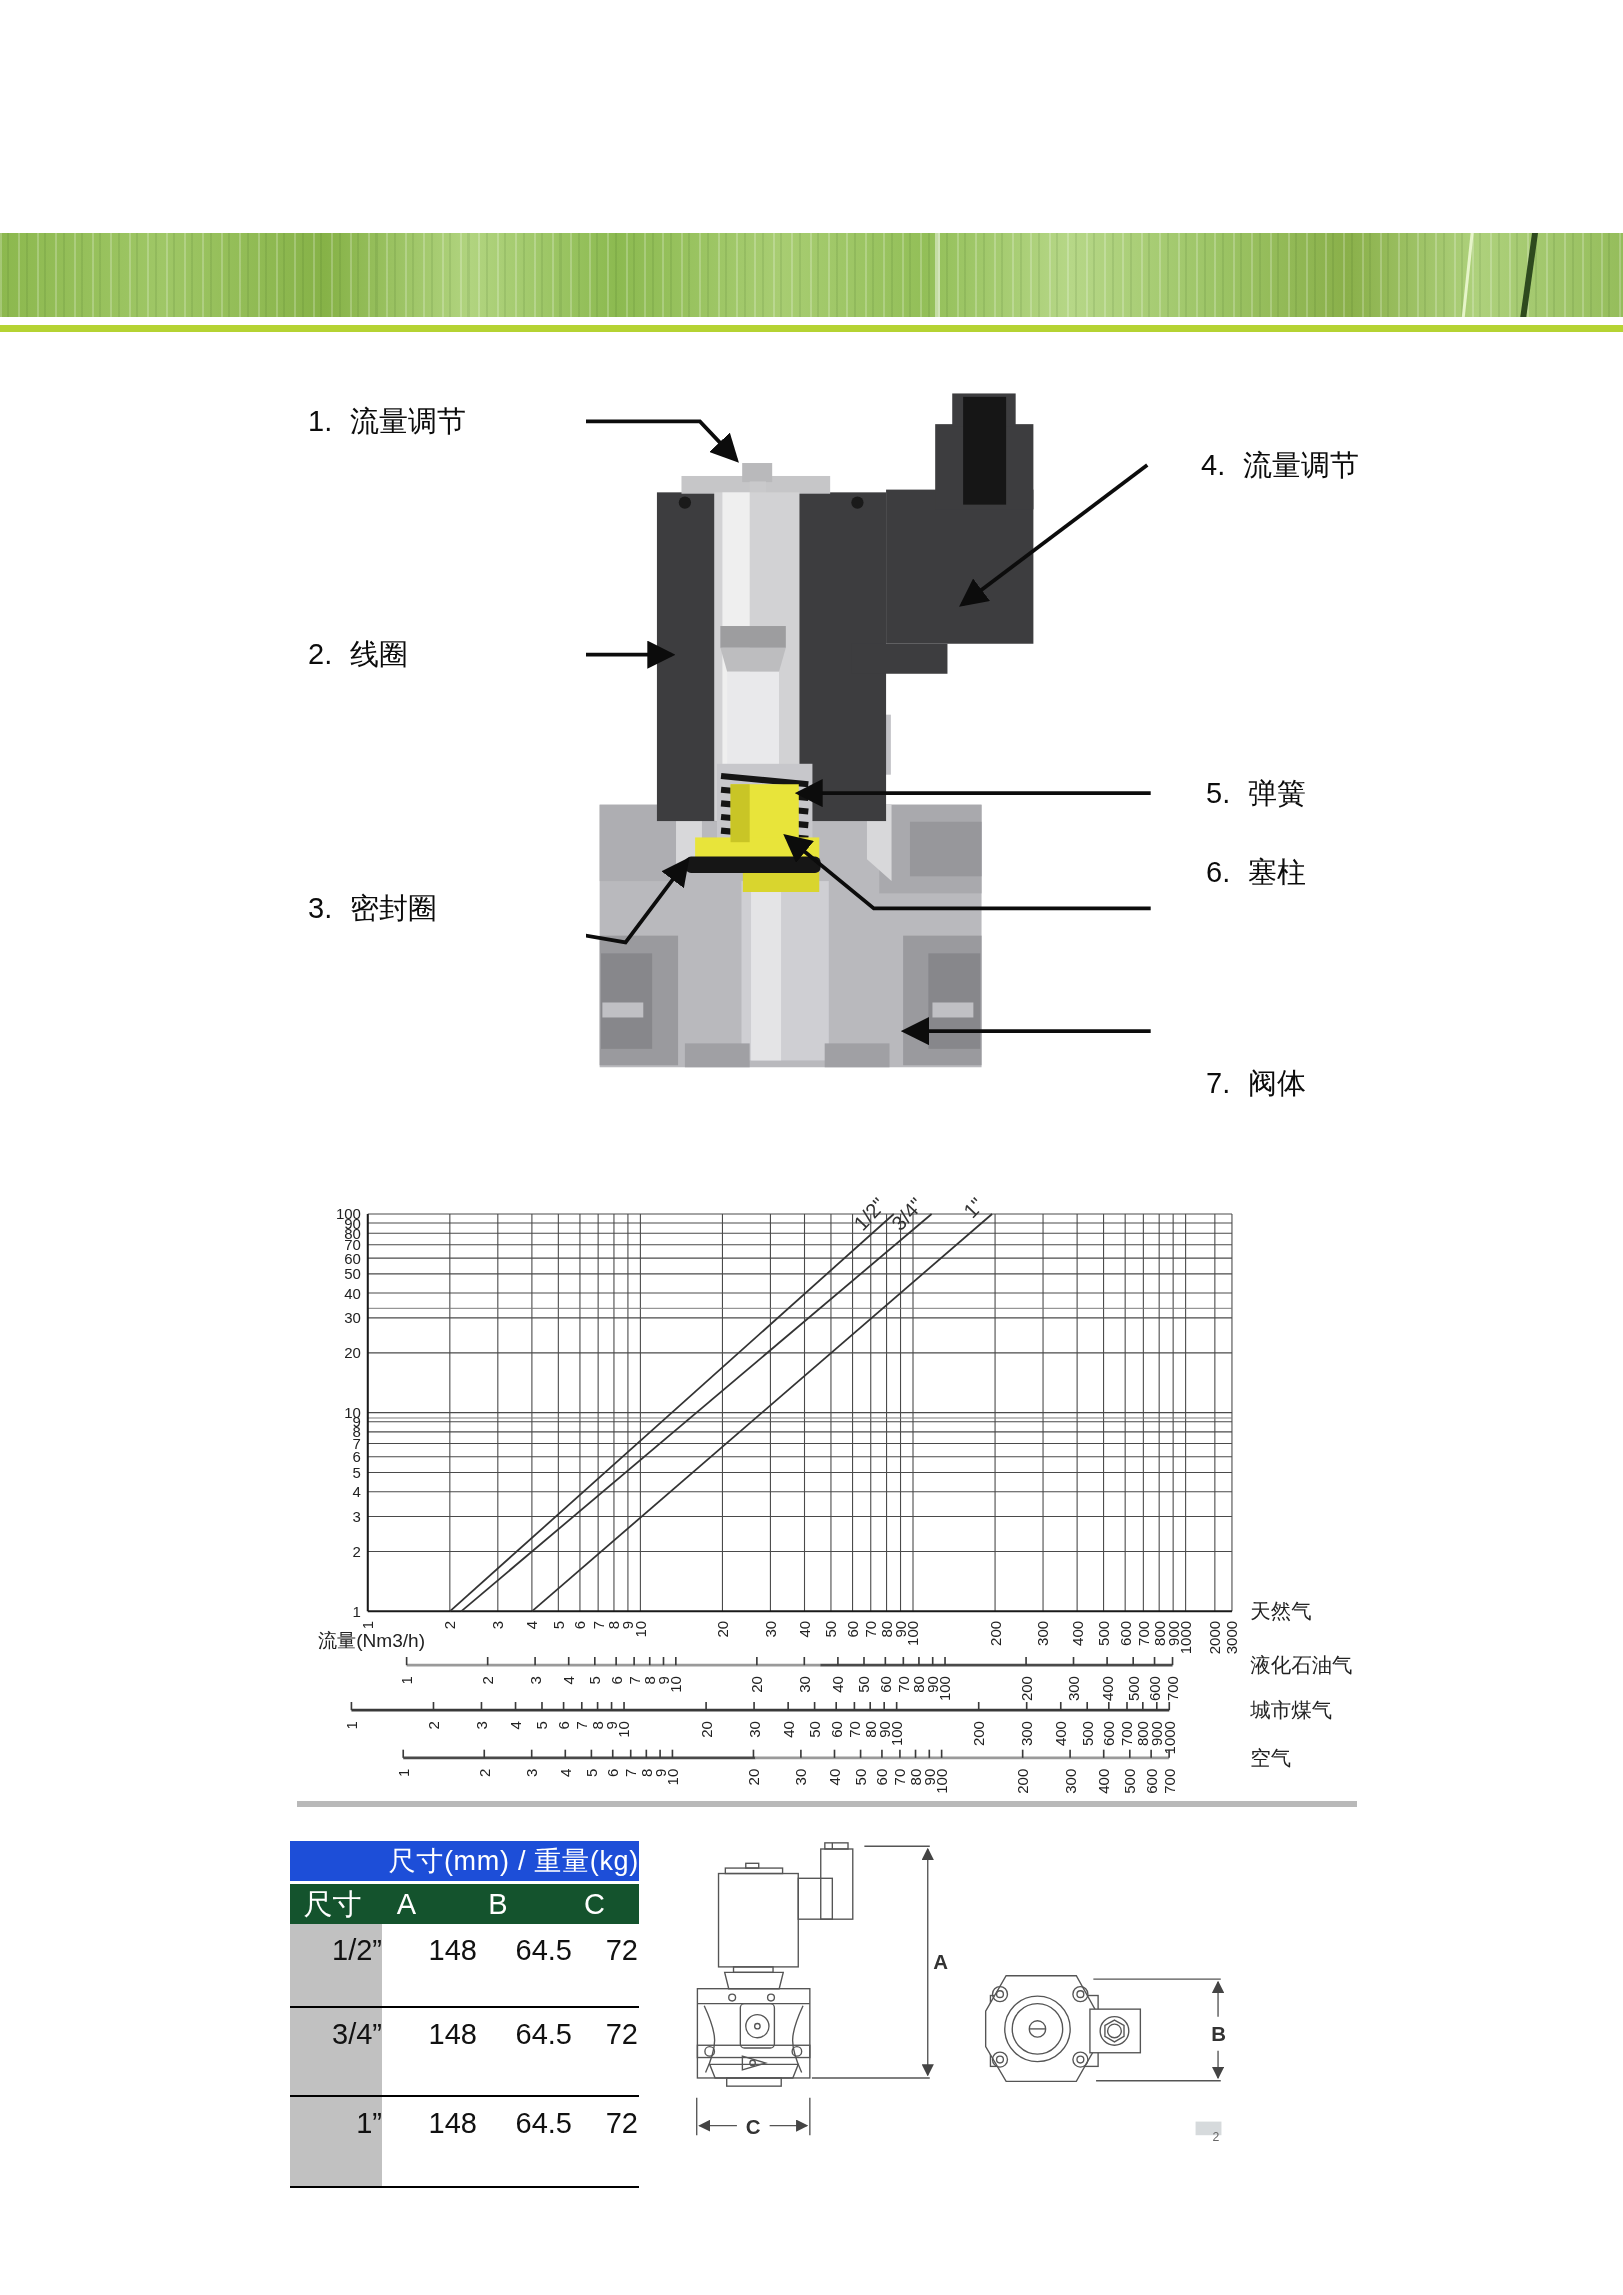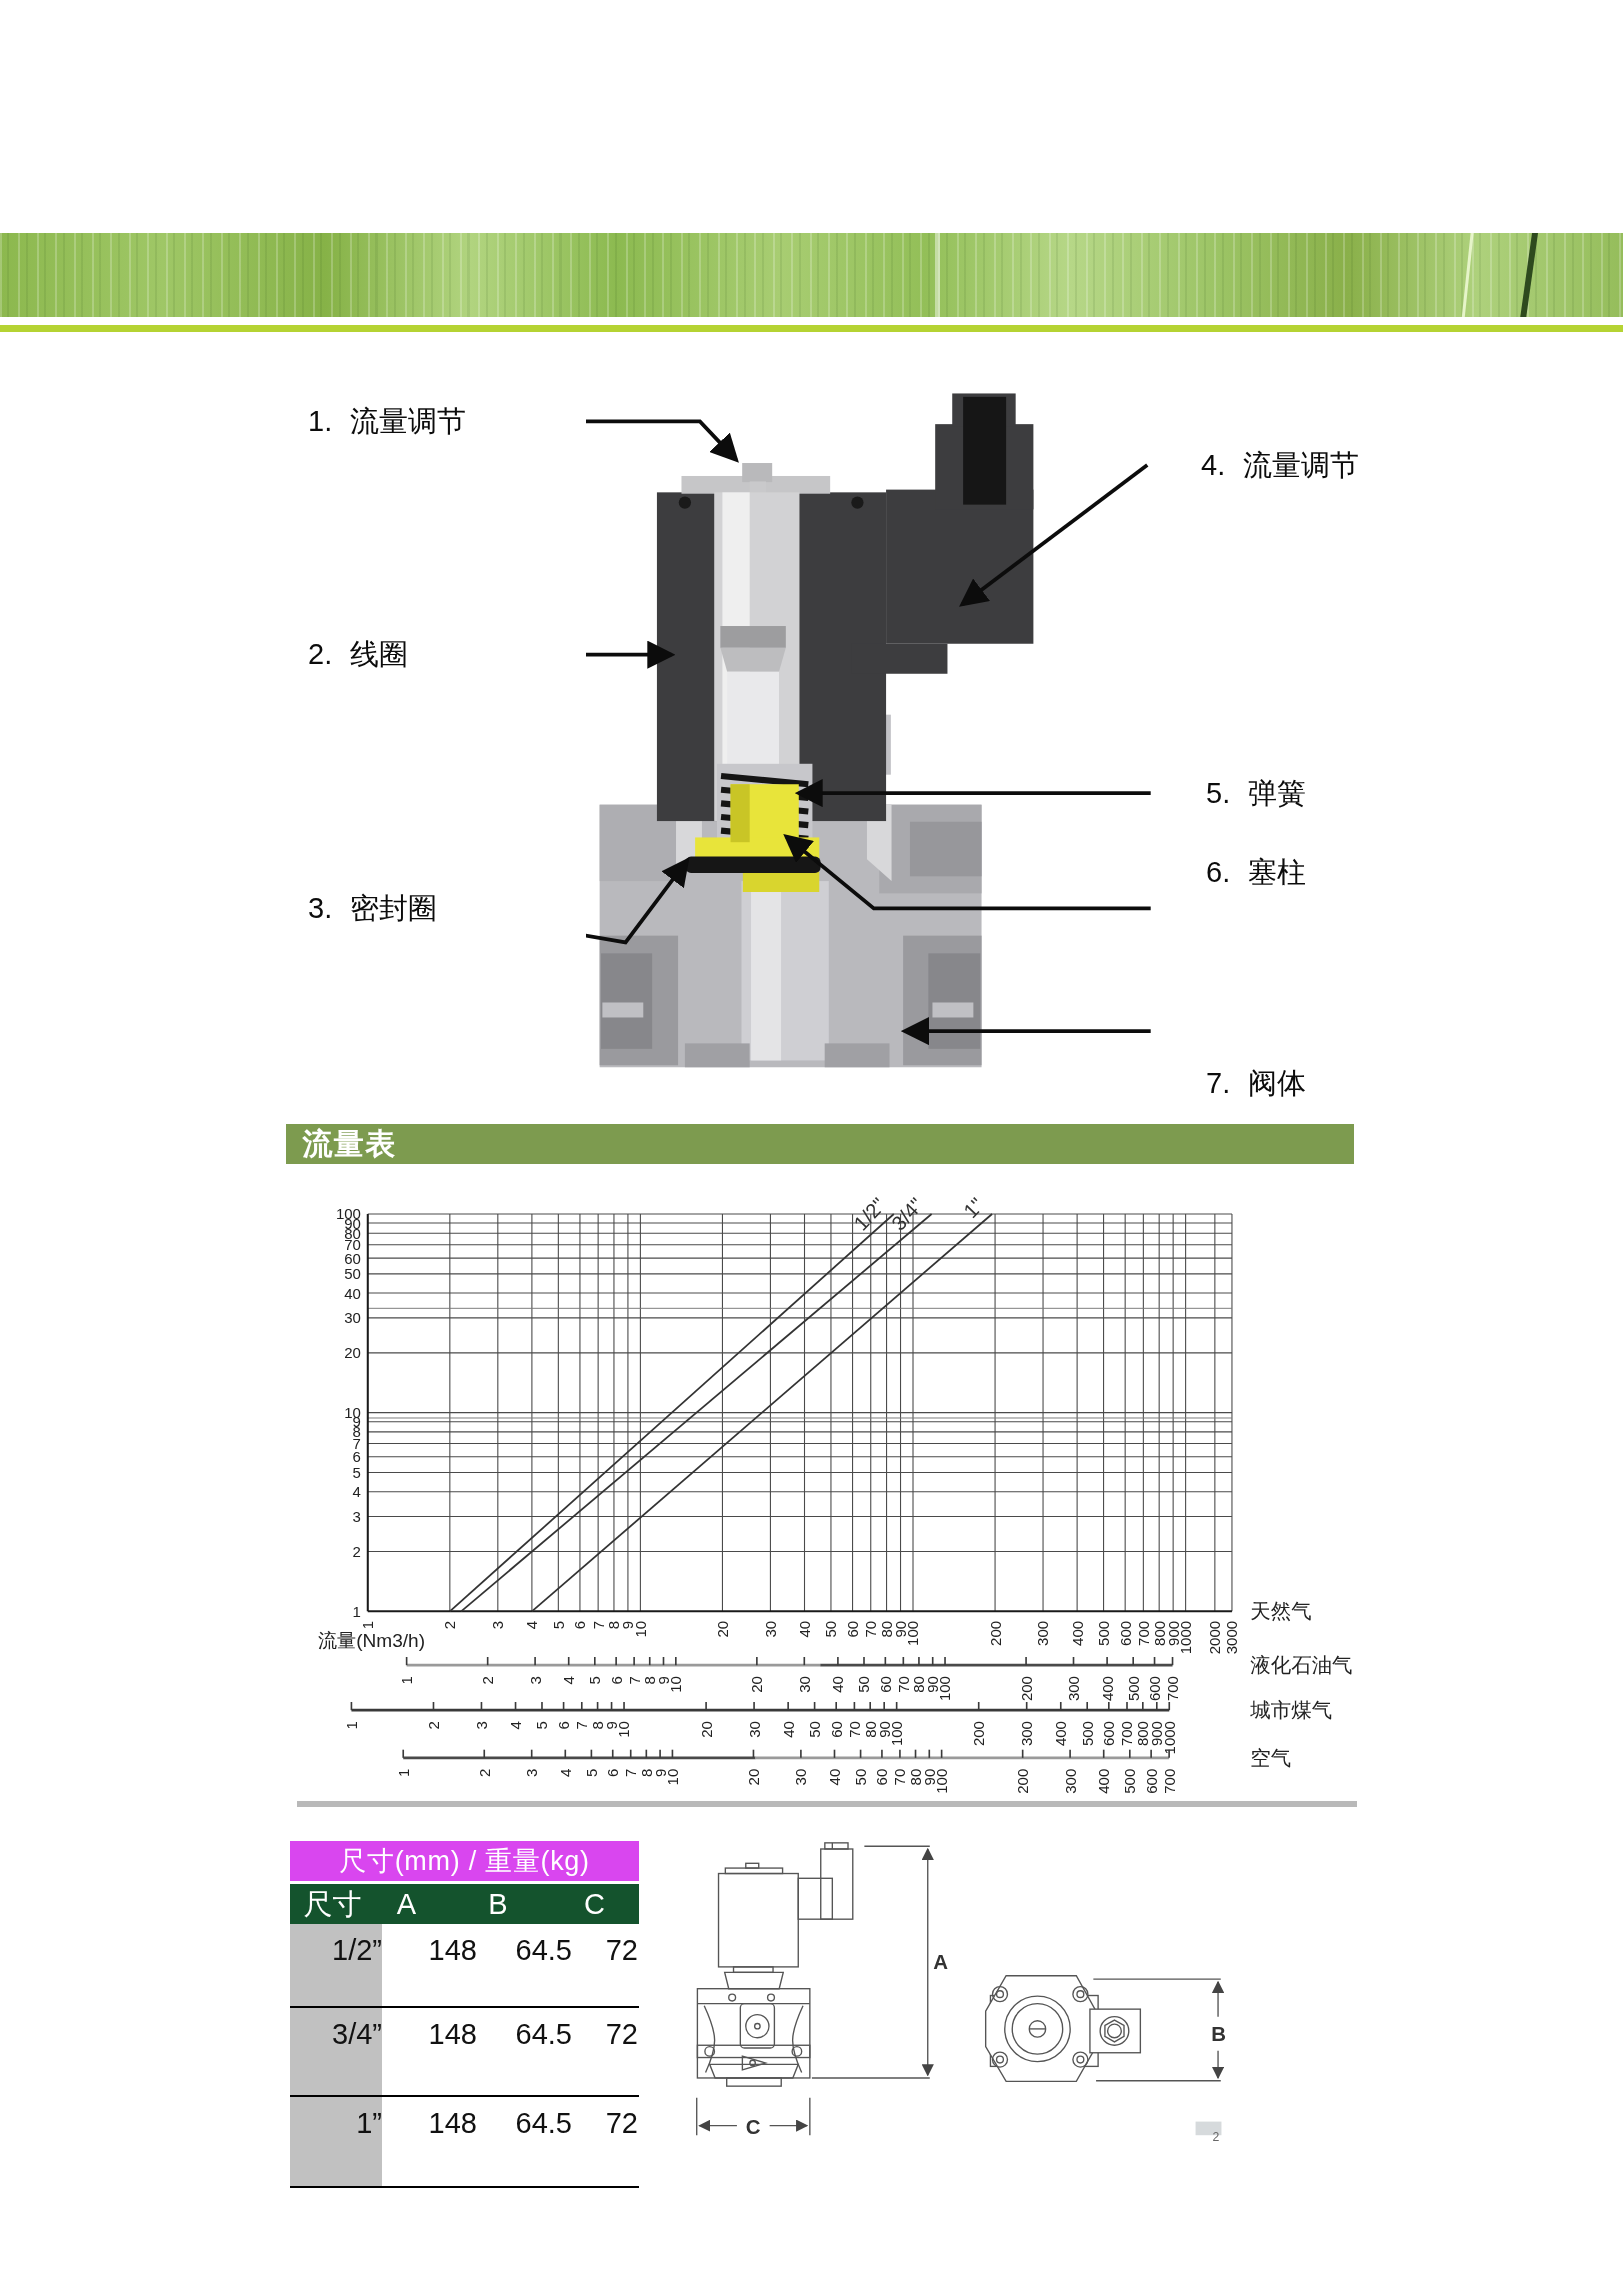--- a/index.html
+++ b/index.html
@@ -29,22 +29,22 @@
   
   .flow-title-bar{position:absolute;left:286px;top:1124px;width:1068px;height:40px;
     background:#7d9b4f;}
   .flow-title-bar span{display:block;padding-left:16.4px;line-height:40px;font-size:30px;
     font-weight:bold;color:#ffffff;letter-spacing:1.4px;}
   #chart-holder{position:absolute;left:286px;top:1164px;width:1070px;height:650px;}
   .gray-divider{position:absolute;left:297px;top:1801px;width:1060px;height:6.1px;background:#b9b9b9;}
 
   
   .dim-table{position:absolute;left:290px;top:1841px;width:349px;}
-  .dt-title{height:40px;background:#d946ef;color:#fff;font-size:27px;line-height:40px;
-    text-align:center;letter-spacing:0.7px;}
+  .dt-title{height:40px;background:#1d4ed8;color:#fff;font-size:27px;line-height:40px;
+    text-align:right;letter-spacing:0.7px;}
   .dt-gap{height:2.7px;background:#ffffff;}
   .dt-head{height:40px;background:#14532d;display:flex;}
   .dt-head div{color:#ffffff;font-size:29px;line-height:40px;}
   .dt-row{display:flex;border-bottom:2.7px solid #000;}
   .dt-row .c0{background:#c1c1c1;}
   .dt-cell{font-size:29px;padding-top:10px;box-sizing:border-box;text-align:right;}
   .w0{width:92px;padding-left:13.6px;}
   .w1{width:95px;padding-left:16.4px;}
   .w2{width:95px;padding-left:12.3px;}
   .w3{width:66px;padding-left:16.4px;}
@@ -158,23 +158,20 @@
     <span class="num">3.</span><span>密封圈</span></div>
   <div class="part-label" style="left:1154px;top:450px;">
     <span class="num">4.</span><span>流量调节</span></div>
   <div class="part-label" style="left:1159px;top:778px;">
     <span class="num">5.</span><span>弹簧</span></div>
   <div class="part-label" style="left:1159px;top:857px;">
     <span class="num">6.</span><span>塞柱</span></div>
   <div class="part-label" style="left:1159px;top:1068px;">
     <span class="num">7.</span><span>阀体</span></div>
 
-  <div class="flow-title-bar">
-    <span>流量表</span>
-  </div>
   <div id="chart-holder"><svg width="1070" height="650" viewBox="420 1707 1570 953" font-family="Liberation Sans, DejaVu Sans, sans-serif">
         <line x1="660.4" y1="1780" x2="660.4" y2="2363" stroke="#4a4a4a" stroke-width="1.6"></line>
         <line x1="730.8" y1="1780" x2="730.8" y2="2363" stroke="#4a4a4a" stroke-width="1.6"></line>
         <line x1="780.8" y1="1780" x2="780.8" y2="2363" stroke="#4a4a4a" stroke-width="1.6"></line>
         <line x1="819.6" y1="1780" x2="819.6" y2="2363" stroke="#4a4a4a" stroke-width="1.6"></line>
         <line x1="851.3" y1="1780" x2="851.3" y2="2363" stroke="#4a4a4a" stroke-width="1.6"></line>
         <line x1="878.0" y1="1780" x2="878.0" y2="2363" stroke="#4a4a4a" stroke-width="1.6"></line>
         <line x1="901.2" y1="1780" x2="901.2" y2="2363" stroke="#4a4a4a" stroke-width="1.6"></line>
         <line x1="921.7" y1="1780" x2="921.7" y2="2363" stroke="#4a4a4a" stroke-width="1.6"></line>
         <line x1="940.0" y1="1780" x2="940.0" y2="2363" stroke="#4a4a4a" stroke-width="1.6"></line>

